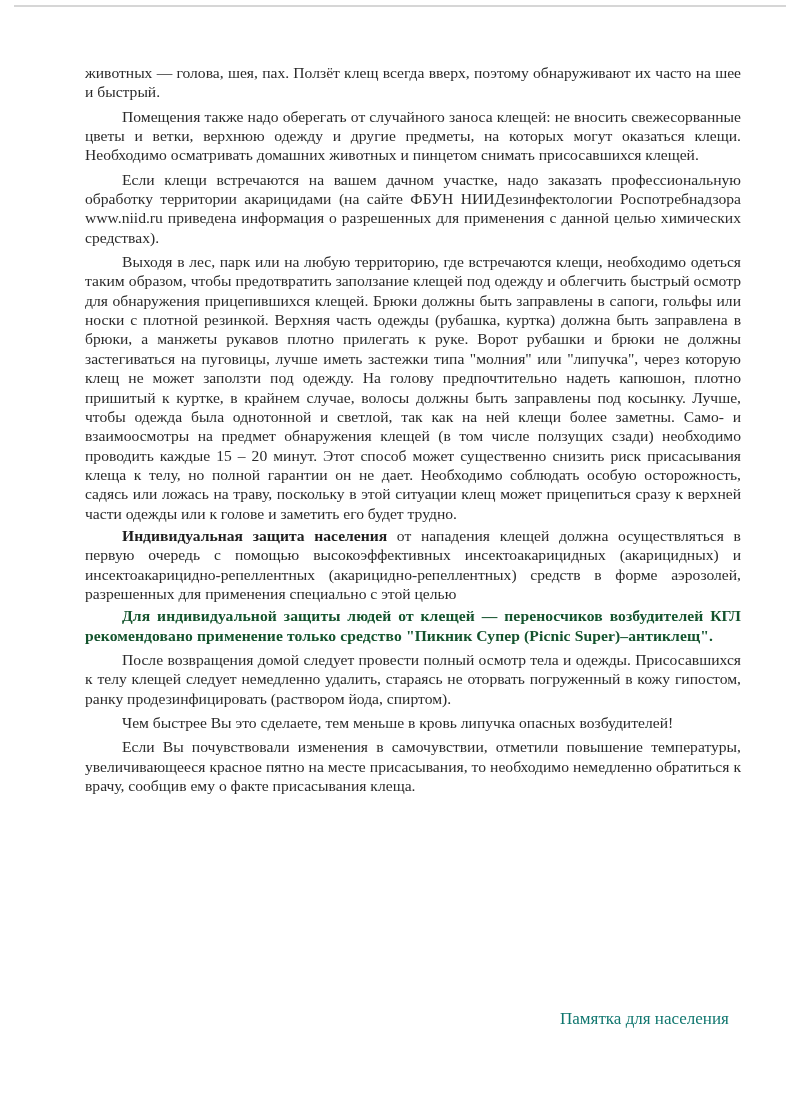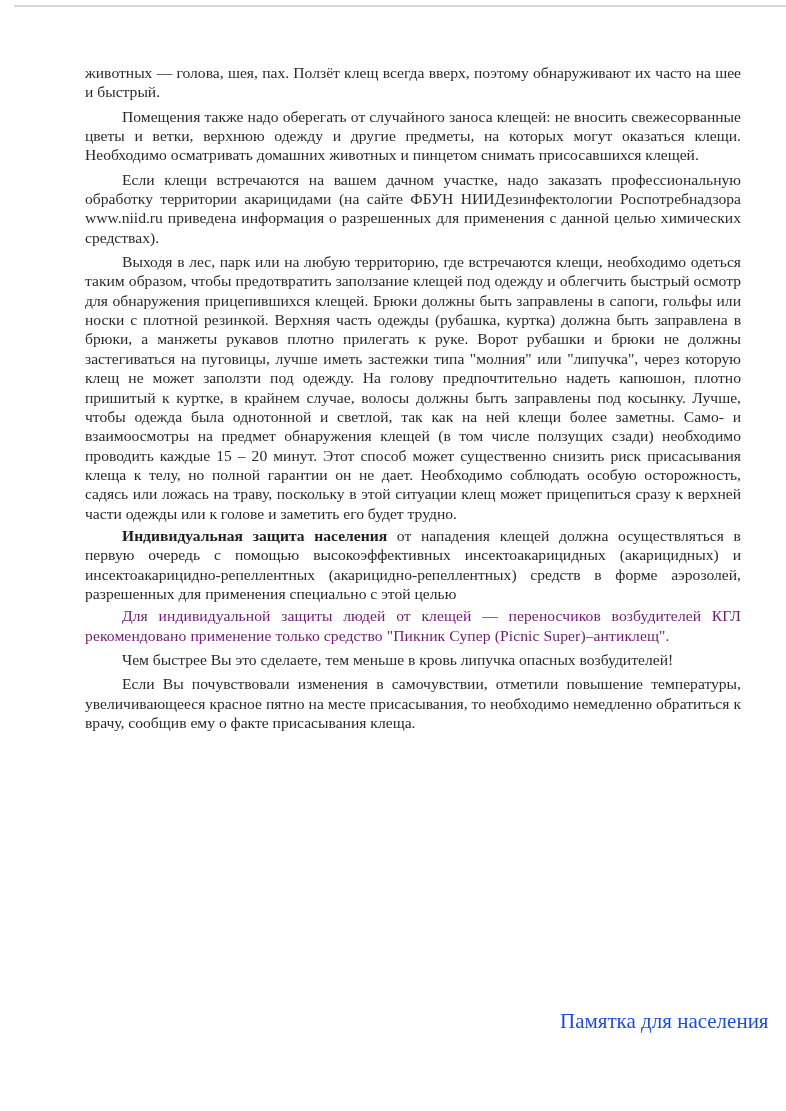--- a/index.html
+++ b/index.html
@@ -14,35 +14,36 @@
   }
   .page {
     position:absolute; left:85px; top:63px; width:656px;
     font-size:15.6px; line-height:19.35px;
   }
   .p { text-align:justify; text-indent:37px; margin:0; }
   .p.noindent { text-indent:0; }
   .gap { margin-top:5px; }
   .gap2 { margin-top:3px; }
   b, .bold { font-weight:bold; color:#1e1e1e; }
-  .boldpara { font-weight:normal; letter-spacing:0.1px; color:#701a75; }
+  .boldpara { font-weight:bold; letter-spacing:0.1px; color:#14532d; }
   .footer {
     position:absolute; left:560px; top:1009px;
-    font-size:21px; color:#1d4ed8;
+    font-size:17px; color:#0f766e;
   }
 </style>
 </head>
 <body>
 
 <div class="scan-edge"></div>
 
 <div class="page">
   <p class="p noindent">животных — голова, шея, пах. Ползёт клещ всегда вверх, поэтому обнаруживают их часто на шее и быстрый.</p>
   <p class="p gap">Помещения также надо оберегать от случайного заноса клещей: не вносить свежесорванные цветы и ветки, верхнюю одежду и другие предметы, на которых могут оказаться клещи. Необходимо осматривать домашних животных и пинцетом снимать присосавшихся клещей.</p>
   <p class="p gap">Если клещи встречаются на вашем дачном участке, надо заказать профессиональную обработку территории акарицидами (на сайте ФБУН НИИДезинфектологии Роспотребнадзора www.niid.ru приведена информация о разрешенных для применения с данной целью химических средствах).</p>
   <p class="p gap">Выходя в лес, парк или на любую территорию, где встречаются клещи, необходимо одеться таким образом, чтобы предотвратить заползание клещей под одежду и облегчить быстрый осмотр для обнаружения прицепившихся клещей. Брюки должны быть заправлены в сапоги, гольфы или носки с плотной резинкой. Верхняя часть одежды (рубашка, куртка) должна быть заправлена в брюки, а манжеты рукавов плотно прилегать к руке. Ворот рубашки и брюки не должны застегиваться на пуговицы, лучше иметь застежки типа "молния" или "липучка", через которую клещ не может заползти под одежду. На голову предпочтительно надеть капюшон, плотно пришитый к куртке, в крайнем случае, волосы должны быть заправлены под косынку. Лучше, чтобы одежда была однотонной и светлой, так как на ней клещи более заметны. Само- и взаимоосмотры на предмет обнаружения клещей (в том числе ползущих сзади) необходимо проводить каждые 15 – 20 минут. Этот способ может существенно снизить риск присасывания клеща к телу, но полной гарантии он не дает. Необходимо соблюдать особую осторожность, садясь или ложась на траву, поскольку в этой ситуации клещ может прицепиться сразу к верхней части одежды или к голове и заметить его будет трудно.</p>
   <p class="p gap2"><b>Индивидуальная защита населения</b><span> от нападения клещей должна осуществляться в первую очередь с помощью высокоэффективных инсектоакарицидных (акарицидных) и инсектоакарицидно-репеллентных (акарицидно-репеллентных) средств в форме аэрозолей, разрешенных для применения специально с этой целью</span></p>
   <p class="p gap2 boldpara">Для индивидуальной защиты людей от клещей — переносчиков возбудителей КГЛ рекомендовано применение только средство "Пикник Супер (Picnic Super)–антиклещ".</p>
+  <p class="p gap">После возвращения домой следует провести полный осмотр тела и одежды. Присосавшихся к телу клещей следует немедленно удалить, стараясь не оторвать погруженный в кожу гипостом, ранку продезинфицировать (раствором йода, спиртом).</p>
   <p class="p gap">Чем быстрее  Вы это сделаете, тем меньше в кровь липучка опасных возбудителей!</p>
   <p class="p gap">Если Вы почувствовали изменения в самочувствии, отметили повышение температуры, увеличивающееся красное пятно на месте присасывания, то необходимо немедленно обратиться к врачу, сообщив ему о факте присасывания клеща.</p>
 </div>
 
 <div class="footer">Памятка для населения</div>
 
 </body></html>

